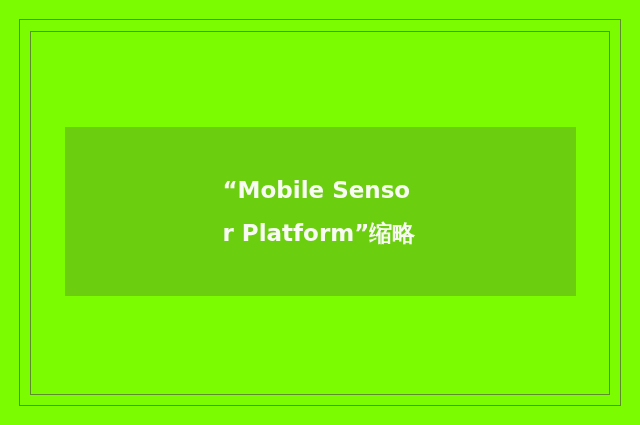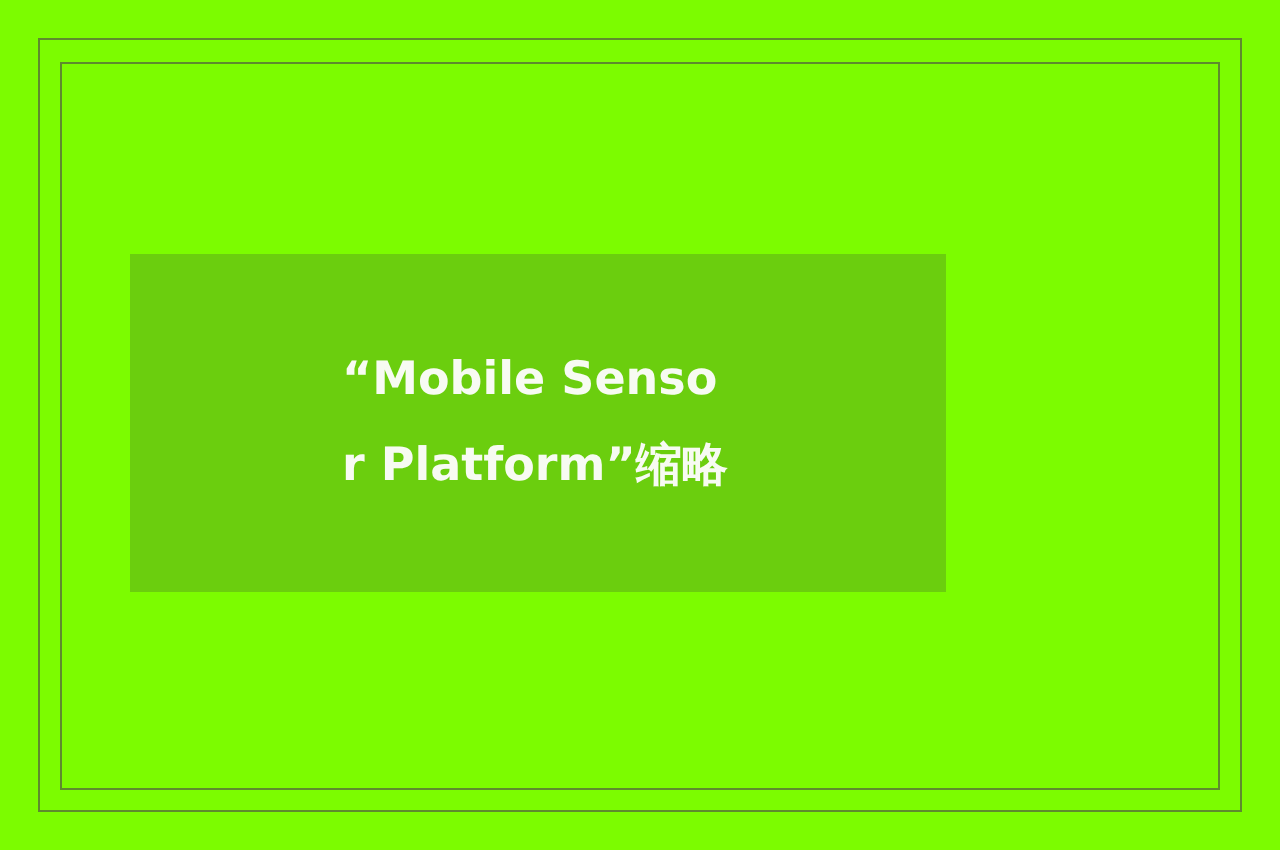--- a/index.html
+++ b/index.html
@@ -45,21 +45,21 @@
     border: 1px solid #5E8B2E;
     box-sizing: border-box;
     pointer-events: none;
   }
 
   
   .title-panel {
     position: absolute;
     left: 65px;
     top: 127px;
-    width: 408px;
+    width: 511px;
     height: 169px;
     background: #6BCE0E;
     box-sizing: border-box;
     display: flex;
     align-items: center;
     justify-content: center;
   }
 
   
   .title-text {

